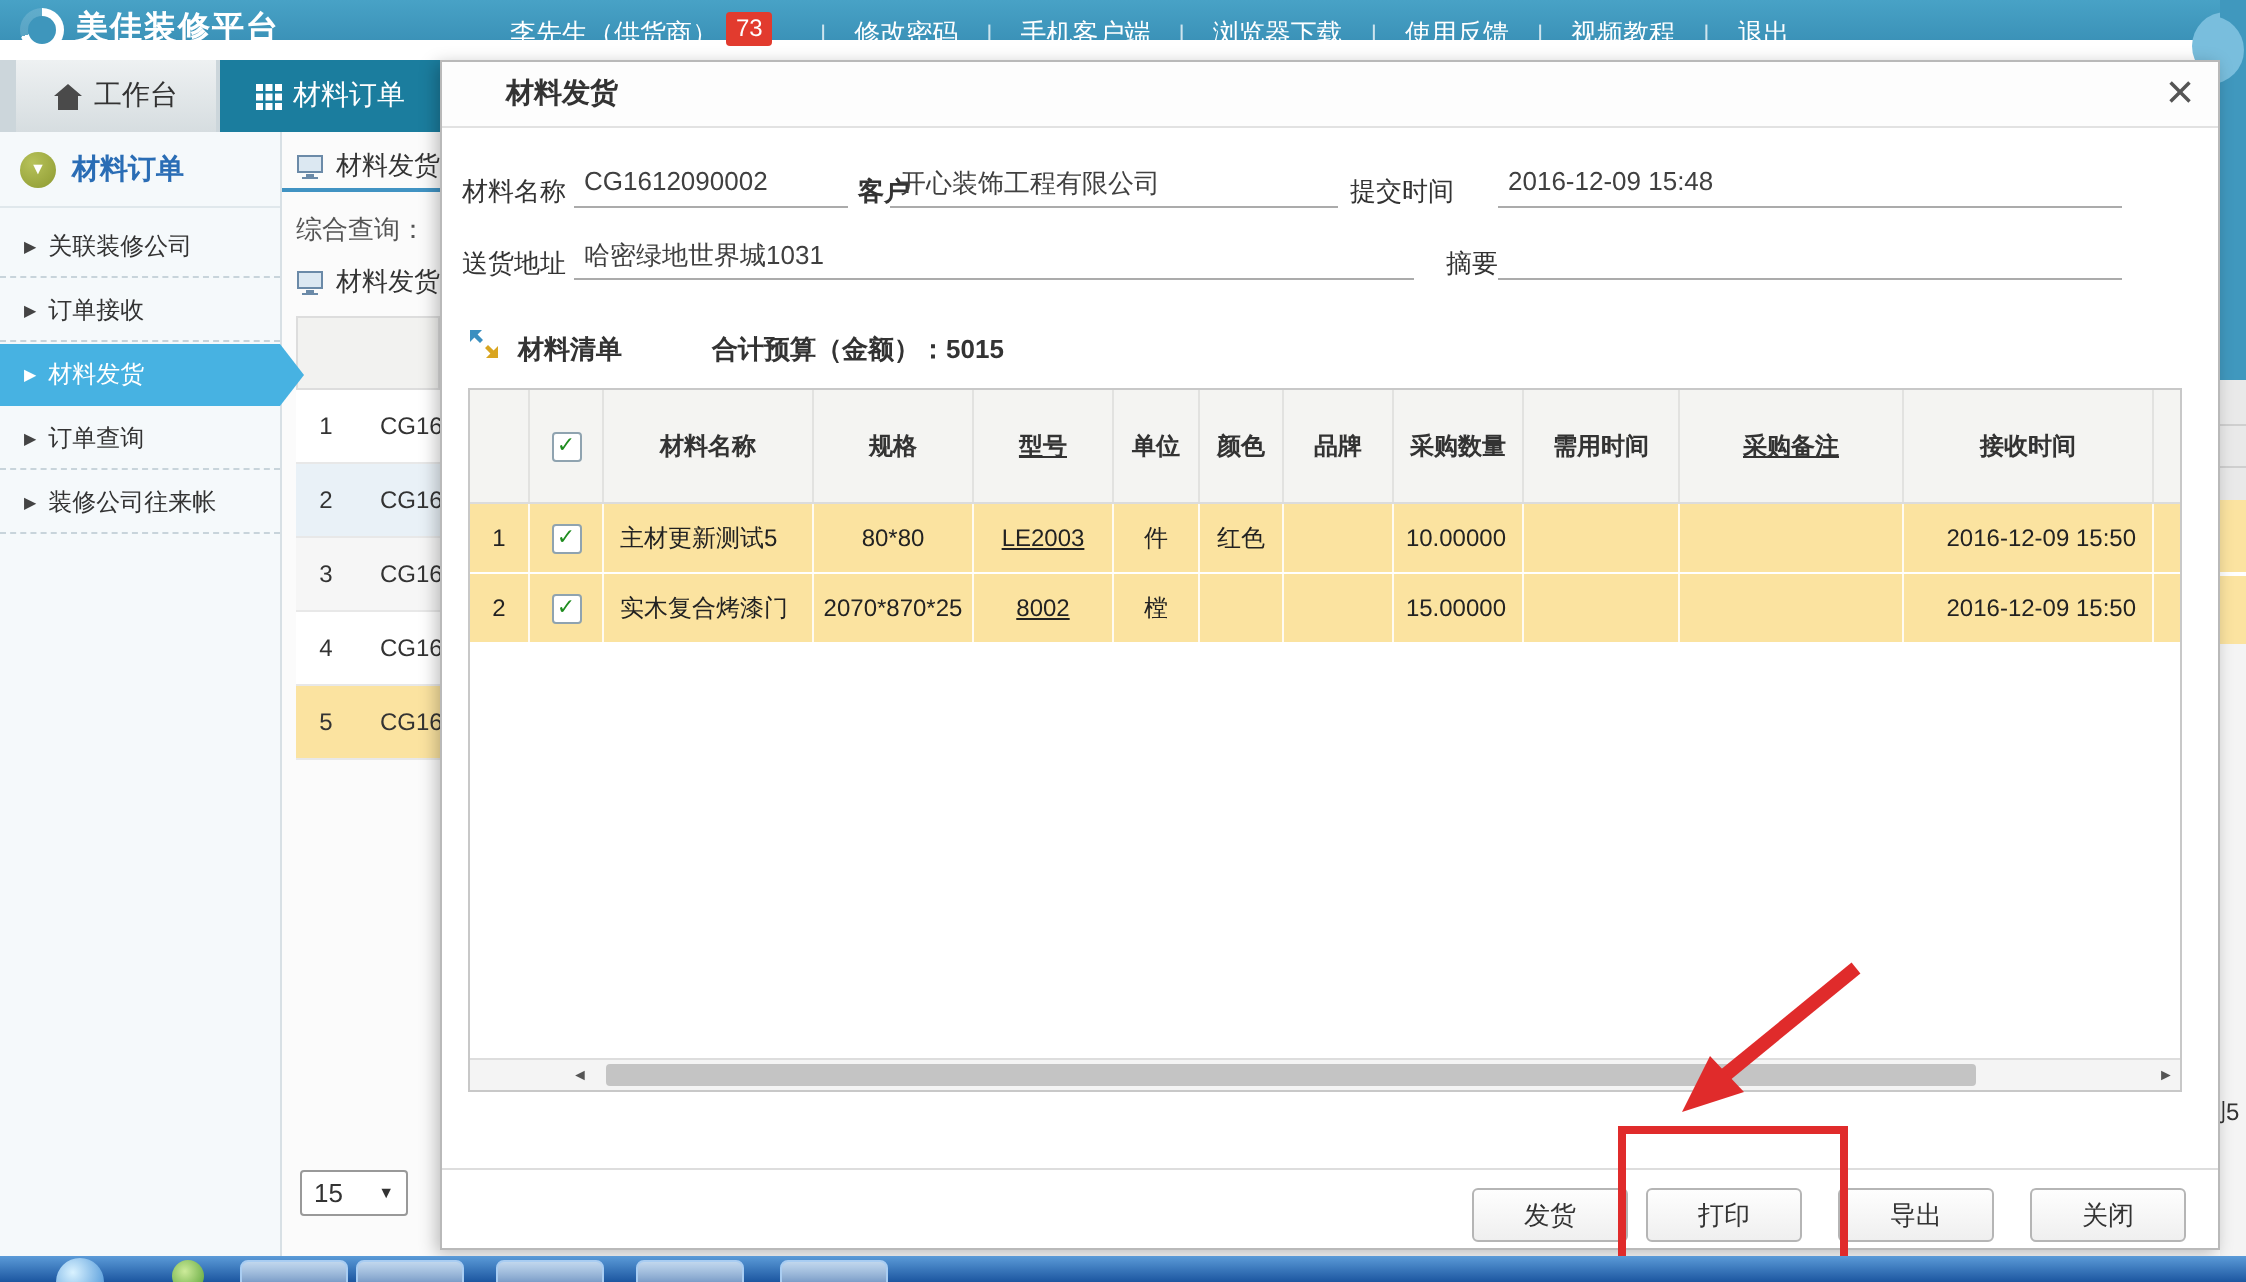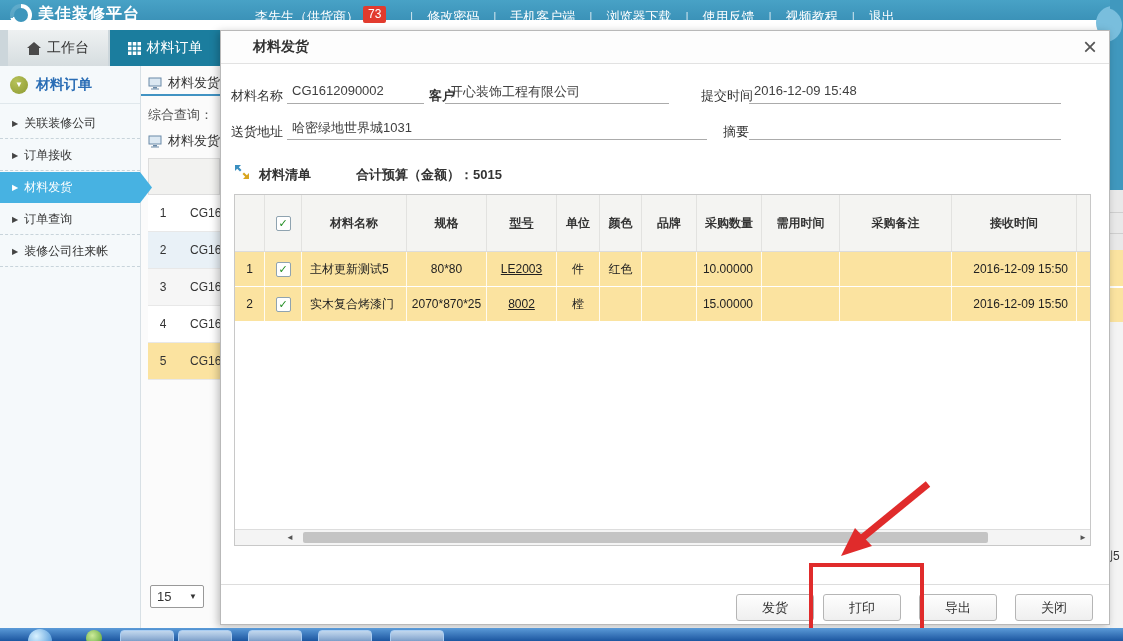--- a/index.html
+++ b/index.html
@@ -69,21 +69,21 @@
 
   .mtable{left:13px;top:163px;width:857px;height:352px;border:1px solid #c8c8c8;box-sizing:border-box;background:#fff;overflow:hidden;}
   .mth-row{display:flex;height:56px;border-bottom:1px solid #dcdcdc;background:#f4f4f2;}
   .mth{display:flex;align-items:center;justify-content:center;font-size:12px;font-weight:bold;color:#333;
     border-right:1px solid #e2e2e0;box-sizing:border-box;}
   .mtr{display:flex;height:34px;background:#fbe3a0;border-bottom:1px solid #fff;cursor:pointer;}
   .mtd{display:flex;align-items:center;justify-content:center;font-size:12px;color:#222;
     border-right:1px solid rgba(255,255,255,.85);box-sizing:border-box;}
   .c-num{width:30px;} .c-cb{width:37px;} .c-name{width:105px;} .c-spec{width:80px;} .c-model{width:70px;text-decoration:underline;}
   .c-unit{width:43px;} .c-color{width:42px;} .c-brand{width:55px;} .c-qty{width:65px;} .c-need{width:78px;}
-  .c-remark{width:112px;} .c-recv{width:125px;} .c-fill{flex:1;border-right:none;}
+  .c-remark{width:112px;text-decoration:underline;} .c-recv{width:125px;} .c-fill{flex:1;border-right:none;}
   .al{justify-content:flex-start;padding-left:8px;} .ar{justify-content:flex-end;padding-right:8px;}
   .cb{width:13px;height:13px;border:1px solid #8fa3b0;background:#fff;border-radius:2px;
     display:flex;align-items:center;justify-content:center;font-size:11px;color:#1f8c1f;line-height:11px;cursor:pointer;}
 
   .hscroll{left:0;bottom:0;width:100%;height:16px;background:#f4f4f4;border-top:1px solid #ddd;
     display:flex;align-items:center;box-sizing:border-box;position:absolute;}
   .hs-spacer{width:48px;height:100%;}
   .hs-arrow{width:14px;font-size:8px;color:#555;text-align:center;cursor:pointer;}
   .hs-track{flex:1;height:100%;position:relative;}
   .hs-thumb{position:absolute;left:6px;top:2px;width:685px;height:11px;background:#c4c4c4;border-radius:2px;cursor:grab;}
@@ -242,21 +242,21 @@
   <div class="abs modal">
     <div class="abs m-header">
       <div class="abs m-title">材料发货</div>
       <div class="abs m-close">×</div>
     </div>
 
     <div class="abs f-label" style="left:10px;top:56px;">材料名称</div>
     <div class="abs f-field" style="left:66px;top:52px;width:137px;">CG1612090002</div>
     <div class="abs f-label" style="left:208px;top:56px;font-weight:bold;">客户</div>
     <div class="abs f-field" style="left:224px;top:52px;width:224px;">开心装饰工程有限公司</div>
-    <div class="abs f-label" style="left:480px;top:56px;">提交时间</div>
+    <div class="abs f-label" style="left:454px;top:56px;">提交时间</div>
     <div class="abs f-field" style="left:528px;top:52px;width:312px;">2016-12-09 15:48</div>
     <div class="abs f-label" style="left:10px;top:92px;">送货地址</div>
     <div class="abs f-field" style="left:66px;top:88px;width:420px;">哈密绿地世界城1031</div>
     <div class="abs f-label" style="left:502px;top:92px;">摘要</div>
     <div class="abs f-field" style="left:528px;top:88px;width:312px;"></div>
 
     <div class="abs m-listbar-icon">
       <svg width="16" height="16" viewBox="0 0 16 16">
           <path d="M1 7 V1 H7 L4.8 3.2 L7.5 6 L6 7.5 L3.2 4.8 Z" fill="#3a8fc0"></path>
           <path d="M15 9 V15 H9 L11.2 12.8 L8.5 10 L10 8.5 L12.8 11.2 Z" fill="#d9a520"></path>

